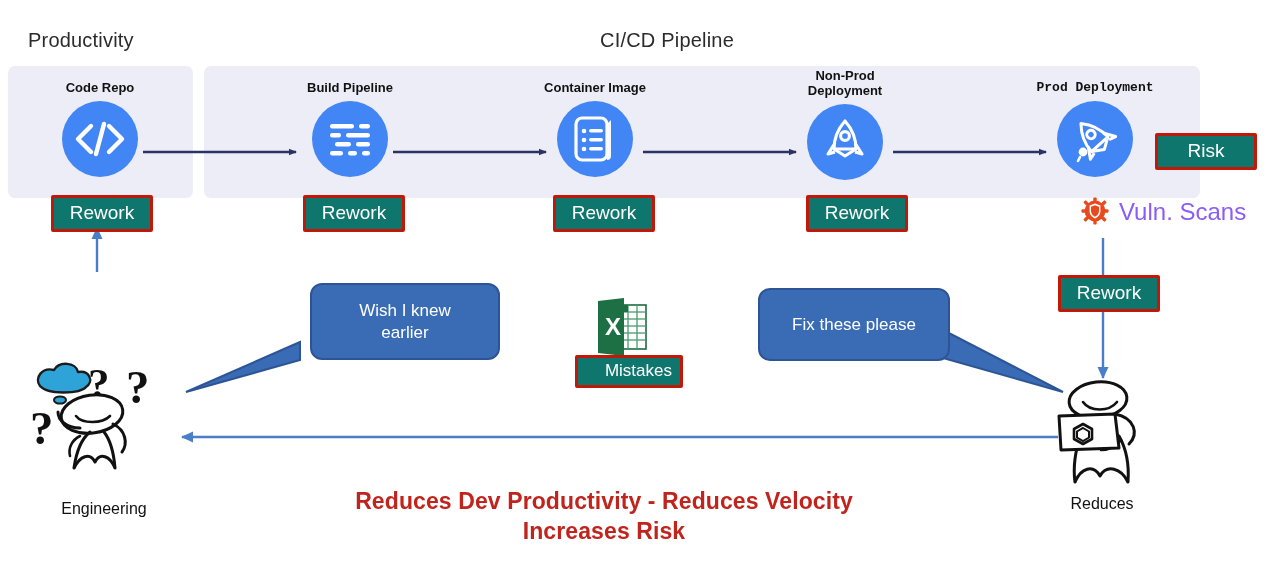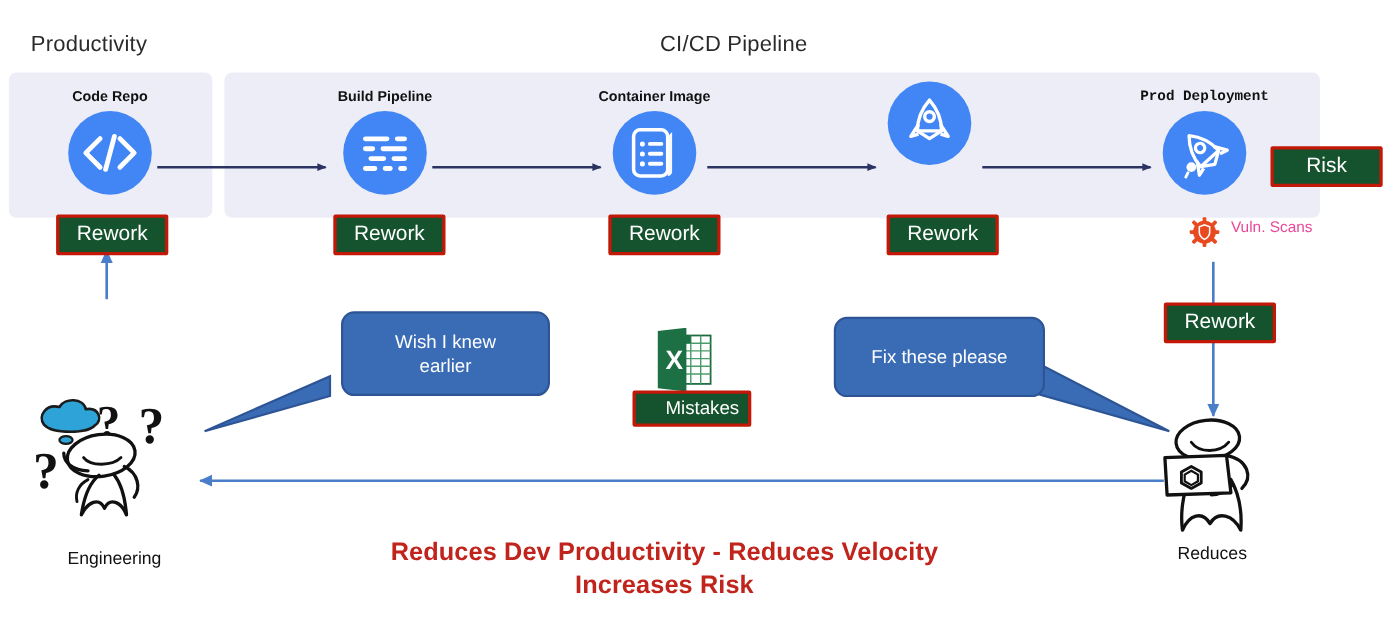--- a/index.html
+++ b/index.html
@@ -32,40 +32,40 @@
   }
   .bubble{
     width:76px;height:76px;border-radius:50%;
     background:#4285f4;margin:6px auto 0;
     display:flex;align-items:center;justify-content:center;
   }
   .bubble svg{display:block;}
 
   
   .badge{
-    position:absolute;background:#14532d;border:3px solid #c21807;
+    position:absolute;background:#0f766e;border:3px solid #c21807;
     color:#ffffff;font-size:19px;line-height:19px;
     padding:5px 12px 7px;border-radius:2px;white-space:nowrap;
     text-align:center;
   }
   .badge-small{font-size:17px;padding:3px 8px 5px;border-width:3px;text-align:right;}
 
   
   svg.overlay{position:absolute;left:0;top:0;width:1272px;height:562px;pointer-events:none;}
 
   
   .speech{
     position:absolute;background:#3a6cb5;border:2px solid #2d5596;
     border-radius:12px;color:#ffffff;font-size:17px;line-height:22px;
     display:flex;align-items:center;justify-content:center;text-align:center;
   }
 
   
   .vuln-text{
-    position:absolute;font-size:14px;color:#ec4899;white-space:nowrap;
+    position:absolute;font-size:24px;color:#8b5cf6;white-space:nowrap;
   }
   .person-label{
     position:absolute;font-size:16px;font-weight:normal;color:#111;
     white-space:nowrap;text-align:center;
   }
   .caption{
     position:absolute;text-align:center;color:#c0241c;
     font-size:23px;font-weight:bold;line-height:30px;white-space:pre-line;
     letter-spacing:.1px;
   }
@@ -150,20 +150,22 @@
           <rect x="18" y="24" width="14" height="3.6" rx="1.8"></rect>
         <circle cx="13" cy="35" r="2.3"></circle>
           <rect x="18" y="33" width="14" height="3.6" rx="1.8"></rect>
       </g>
     </svg>
   </div>
 </div>
 <div class="badge" style="left:553px;top:195px;width:72px;">Rework</div>
 
 <div class="stage" style="left:770px;top:68px;">
+  <div class="stage-label">Non-Prod
+Deployment</div>
   <div class="bubble">
     <svg width="44" height="48" viewBox="0 0 44 48">
       <path d="M22,3 C30,12 33,22 33,31 L11,31 C11,22 14,12 22,3 z" fill="none" stroke="#fff" stroke-width="3.1" stroke-linejoin="round"></path>
       <circle cx="22" cy="18" r="4.4" fill="none" stroke="#fff" stroke-width="3.1"></circle>
       <path d="M12,25 L5,36 L12,34" fill="none" stroke="#fff" stroke-width="3.1" stroke-linejoin="round"></path>
       <path d="M32,25 L39,36 L32,34" fill="none" stroke="#fff" stroke-width="3.1" stroke-linejoin="round"></path>
       <path d="M11,31 L22,38 L33,31" fill="none" stroke="#fff" stroke-width="3.1" stroke-linejoin="round"></path>
     </svg>
   </div>
 </div>

